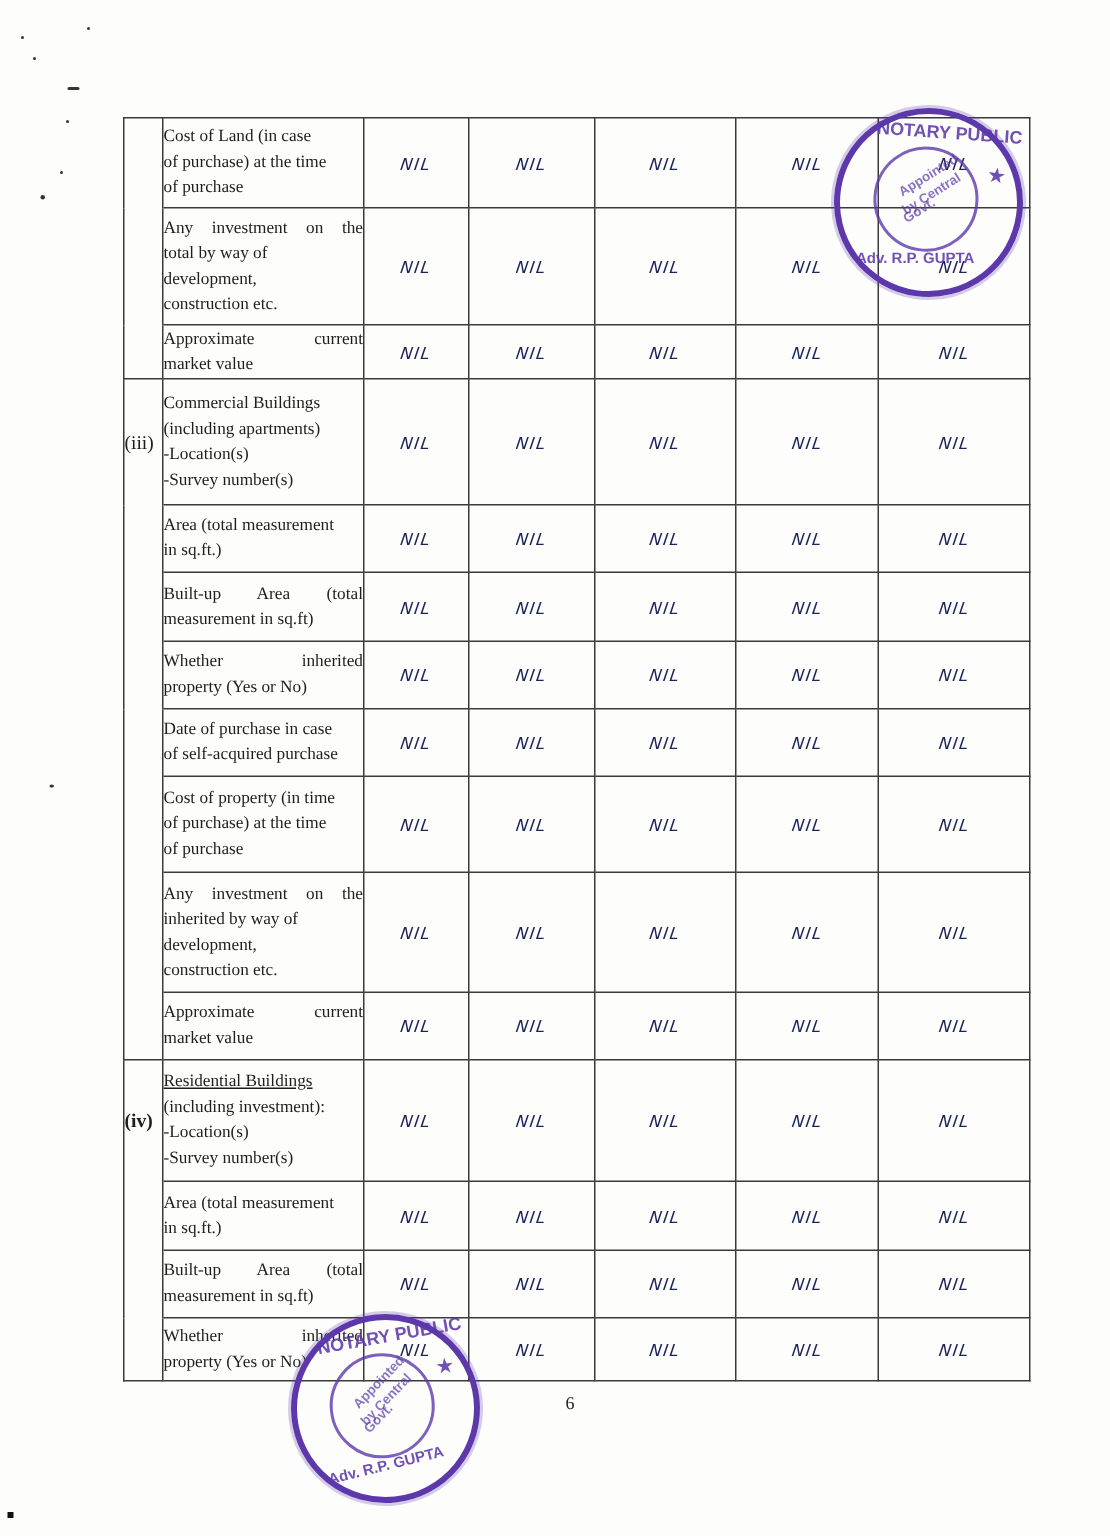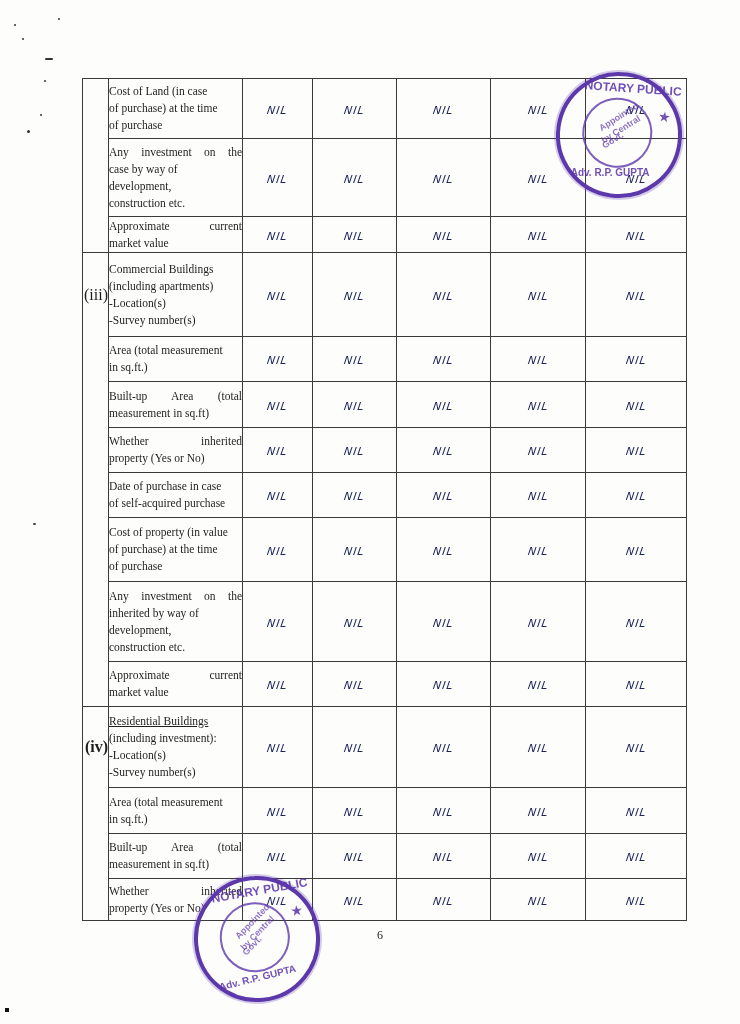--- a/index.html
+++ b/index.html
@@ -14,21 +14,21 @@
     position: absolute; left: 82px; top: 78px;
     border-collapse: collapse; table-layout: fixed;
     width: 604px;
   }
   table.assets td {
     border: 1px solid #3a3a3a;
     padding: 0;
     vertical-align: middle;
   }
   td.idx {
-    font-size: 16px; text-align: right; vertical-align: top; padding-top: 8px;
+    font-size: 13px; text-align: left; vertical-align: top; padding-top: 8px;
   }
   td.desc {
     font-size: 11.5px; line-height: 17px; padding: 2px 4px 2px 5px;
     text-align: left;
   }
   td.desc .just { text-align: justify; text-align-last: justify; display: block; }
   td.desc .ul { text-decoration: underline; }
   td.val { text-align: center; }
   .nil {
     font-family: "DejaVu Sans", sans-serif;
@@ -86,21 +86,21 @@
         <td class="val"><span class="nil">NIL</span></td>
         <td class="val"><span class="nil">NIL</span></td>
         <td class="val"><span class="nil">NIL</span></td>
         <td class="val"><span class="nil">NIL</span></td>
         <td class="val"><span class="nil">NIL</span></td>
       </tr>
       <tr style="height: 78px;">
         <td class="idx" style="border-top-color: transparent; border-bottom-color: transparent;"></td>
         <td class="desc">
           <span class="just" style="display: block;">Any investment on the</span>
-          <span style="display: block;">case by way of</span>
+          <span style="display: block;">total by way of</span>
           <span style="display: block;">development,</span>
           <span style="display: block;">construction etc.</span>
         </td>
         <td class="val"><span class="nil">NIL</span></td>
         <td class="val"><span class="nil">NIL</span></td>
         <td class="val"><span class="nil">NIL</span></td>
         <td class="val"><span class="nil">NIL</span></td>
         <td class="val"><span class="nil">NIL</span></td>
       </tr>
       <tr style="height: 36px;">
@@ -173,21 +173,21 @@
         </td>
         <td class="val"><span class="nil">NIL</span></td>
         <td class="val"><span class="nil">NIL</span></td>
         <td class="val"><span class="nil">NIL</span></td>
         <td class="val"><span class="nil">NIL</span></td>
         <td class="val"><span class="nil">NIL</span></td>
       </tr>
       <tr style="height: 64px;">
         <td class="idx" style="border-top-color: transparent; border-bottom-color: transparent;"></td>
         <td class="desc">
-          <span style="display: block;">Cost of property (in value</span>
+          <span style="display: block;">Cost of property (in time</span>
           <span style="display: block;">of purchase) at the time</span>
           <span style="display: block;">of purchase</span>
         </td>
         <td class="val"><span class="nil">NIL</span></td>
         <td class="val"><span class="nil">NIL</span></td>
         <td class="val"><span class="nil">NIL</span></td>
         <td class="val"><span class="nil">NIL</span></td>
         <td class="val"><span class="nil">NIL</span></td>
       </tr>
       <tr style="height: 80px;">

